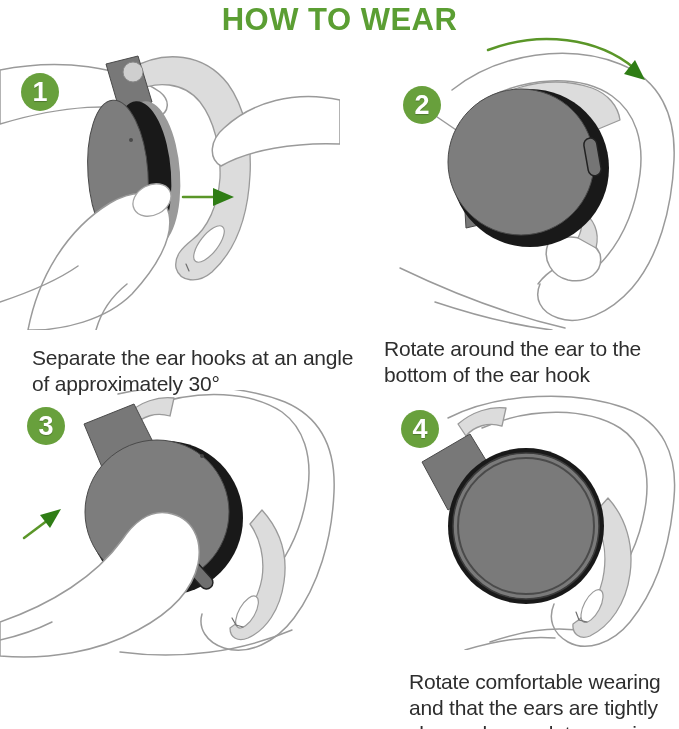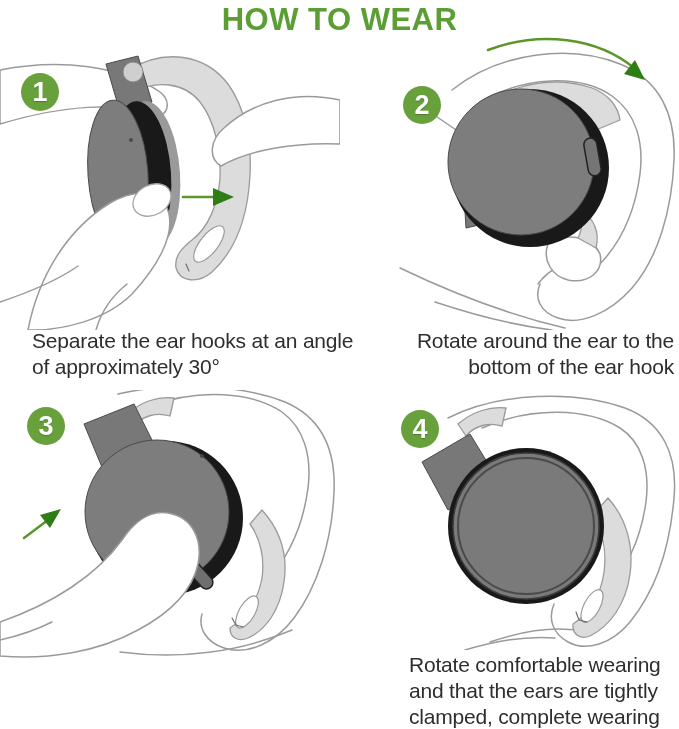--- a/index.html
+++ b/index.html
@@ -28,24 +28,24 @@
     text-shadow:0 1px 1px rgba(0,0,0,.25);
   }
   #badge1{left:21px;top:73px;}
   #badge2{left:403px;top:86px;}
   #badge3{left:27px;top:407px;}
   #badge4{left:401px;top:410px;}
   .caption{
     position:absolute;
     font-size:21px;line-height:26px;
     color:var(--caption_text,#2e2e2e);
-    white-space:pre-line;letter-spacing:-0.2px;
+    white-space:pre-line;letter-spacing:-0.2px;margin-top:17px;
   }
   #cap1{left:32px;top:328px;width:330px;}
-  #cap2{left:384px;top:328px;width:290px;text-align:right;}
+  #cap2{left:384px;top:319px;width:290px;}
   #cap3{left:25px;top:662px;width:320px;}
   #cap4{left:409px;top:652px;width:268px;}
 
   
   .sketch{fill:#fff;stroke:var(--sketch_outline_gray,#9a9a9a);stroke-width:1.5;stroke-linejoin:round;}
   .sketch-line{fill:none;stroke:var(--sketch_outline_gray,#9a9a9a);stroke-width:1.5;stroke-linecap:round;}
   .hook{fill:var(--hook_light_gray,#dcdcdc);stroke:var(--sketch_outline_gray,#9a9a9a);stroke-width:1.3;stroke-linejoin:round;}
   .cutout{fill:#fff;stroke:var(--sketch_outline_gray,#9a9a9a);stroke-width:1.2;}
   .rim{fill:var(--earbud_rim_black,#191919);}
   .face{fill:var(--earbud_gray,#7d7d7d);stroke:#4a4a4a;stroke-width:1;}

